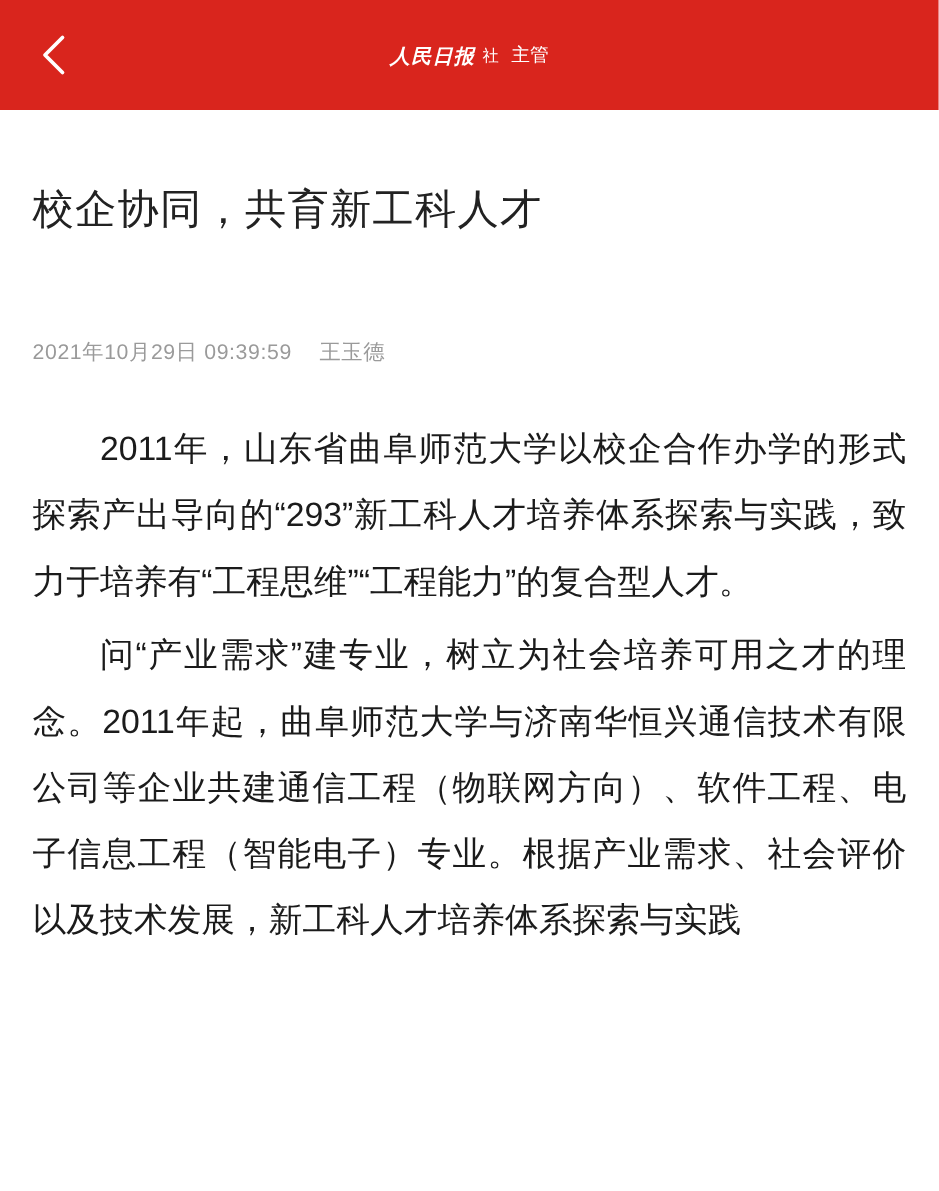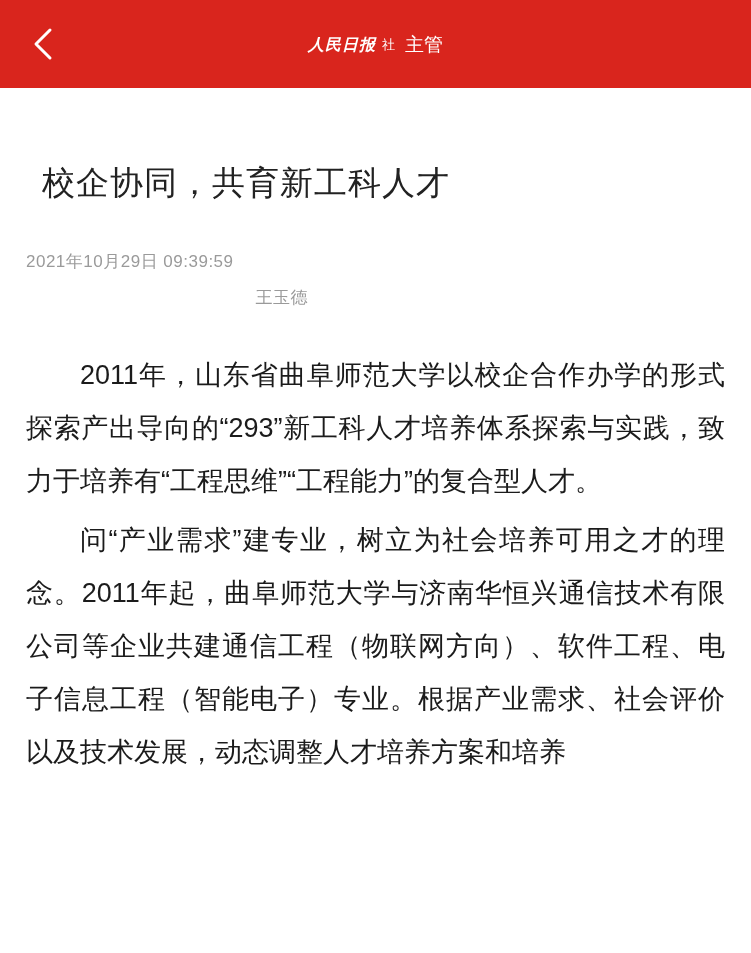--- a/index.html
+++ b/index.html
@@ -63,21 +63,21 @@
     line-height: 18px;
   }
   .rmrb-suffix {
     font-family: "Liberation Sans", sans-serif;
     font-size: 13px;
     color: #ffffff;
     line-height: 18px;
   }
   .logo-supervise {
     font-family: "Liberation Sans", sans-serif;
-    font-size: 19px;
+    font-size: 15px;
     color: #ffffff;
     line-height: 18px;
     margin-left: 4px;
   }
   .logo-bottom {
     display: flex;
     align-items: center;
     gap: 8px;
   }
   .ccn-mark {
@@ -108,34 +108,34 @@
     letter-spacing: 1.5px;
     line-height: 12px;
   }
 
   
   .article {
     padding: 0 26px;
     box-sizing: border-box;
   }
   .title {
-    margin: 16px;
+    margin: 0;
     padding-top: 56px;
     font-size: 33px;
     font-weight: normal;
     color: #222222;
     letter-spacing: 1px;
     line-height: 46px;
   }
   .meta {
     margin-top: 44px;
     font-size: 17px;
     color: #9a9a9a;
     display: flex;
-    align-items: flex-start;
+    align-items: flex-end;
     gap: 22px;
   }
   .meta .datetime { letter-spacing: 0.5px; }
   .meta .author { letter-spacing: 0.5px; margin-top: 36px; }
 
   .body {
     margin-top: 40px;
   }
   .body p {
     margin: 0 0 6px 0;
@@ -169,15 +169,15 @@
 <div class="article">
   <h1 class="title">校企协同，共育新工科人才</h1>
 
   <div class="meta">
     <span class="datetime">2021年10月29日 09:39:59</span>
     <span class="author">王玉德</span>
   </div>
 
   <div class="body">
     <p>2011年，山东省曲阜师范大学以校企合作办学的形式探索产出导向的“293”新工科人才培养体系探索与实践，致力于培养有“工程思维”“工程能力”的复合型人才。</p>
-    <p>问“产业需求”建专业，树立为社会培养可用之才的理念。2011年起，曲阜师范大学与济南华恒兴通信技术有限公司等企业共建通信工程（物联网方向）、软件工程、电子信息工程（智能电子）专业。根据产业需求、社会评价以及技术发展，动态调整人才培养方案和培养</p>
+    <p>问“产业需求”建专业，树立为社会培养可用之才的理念。2011年起，曲阜师范大学与济南华恒兴通信技术有限公司等企业共建通信工程（物联网方向）、软件工程、电子信息工程（智能电子）专业。根据产业需求、社会评价以及技术发展，新工科人才培养体系探索与实践</p>
   </div>
 </div>
 
 </body></html>

